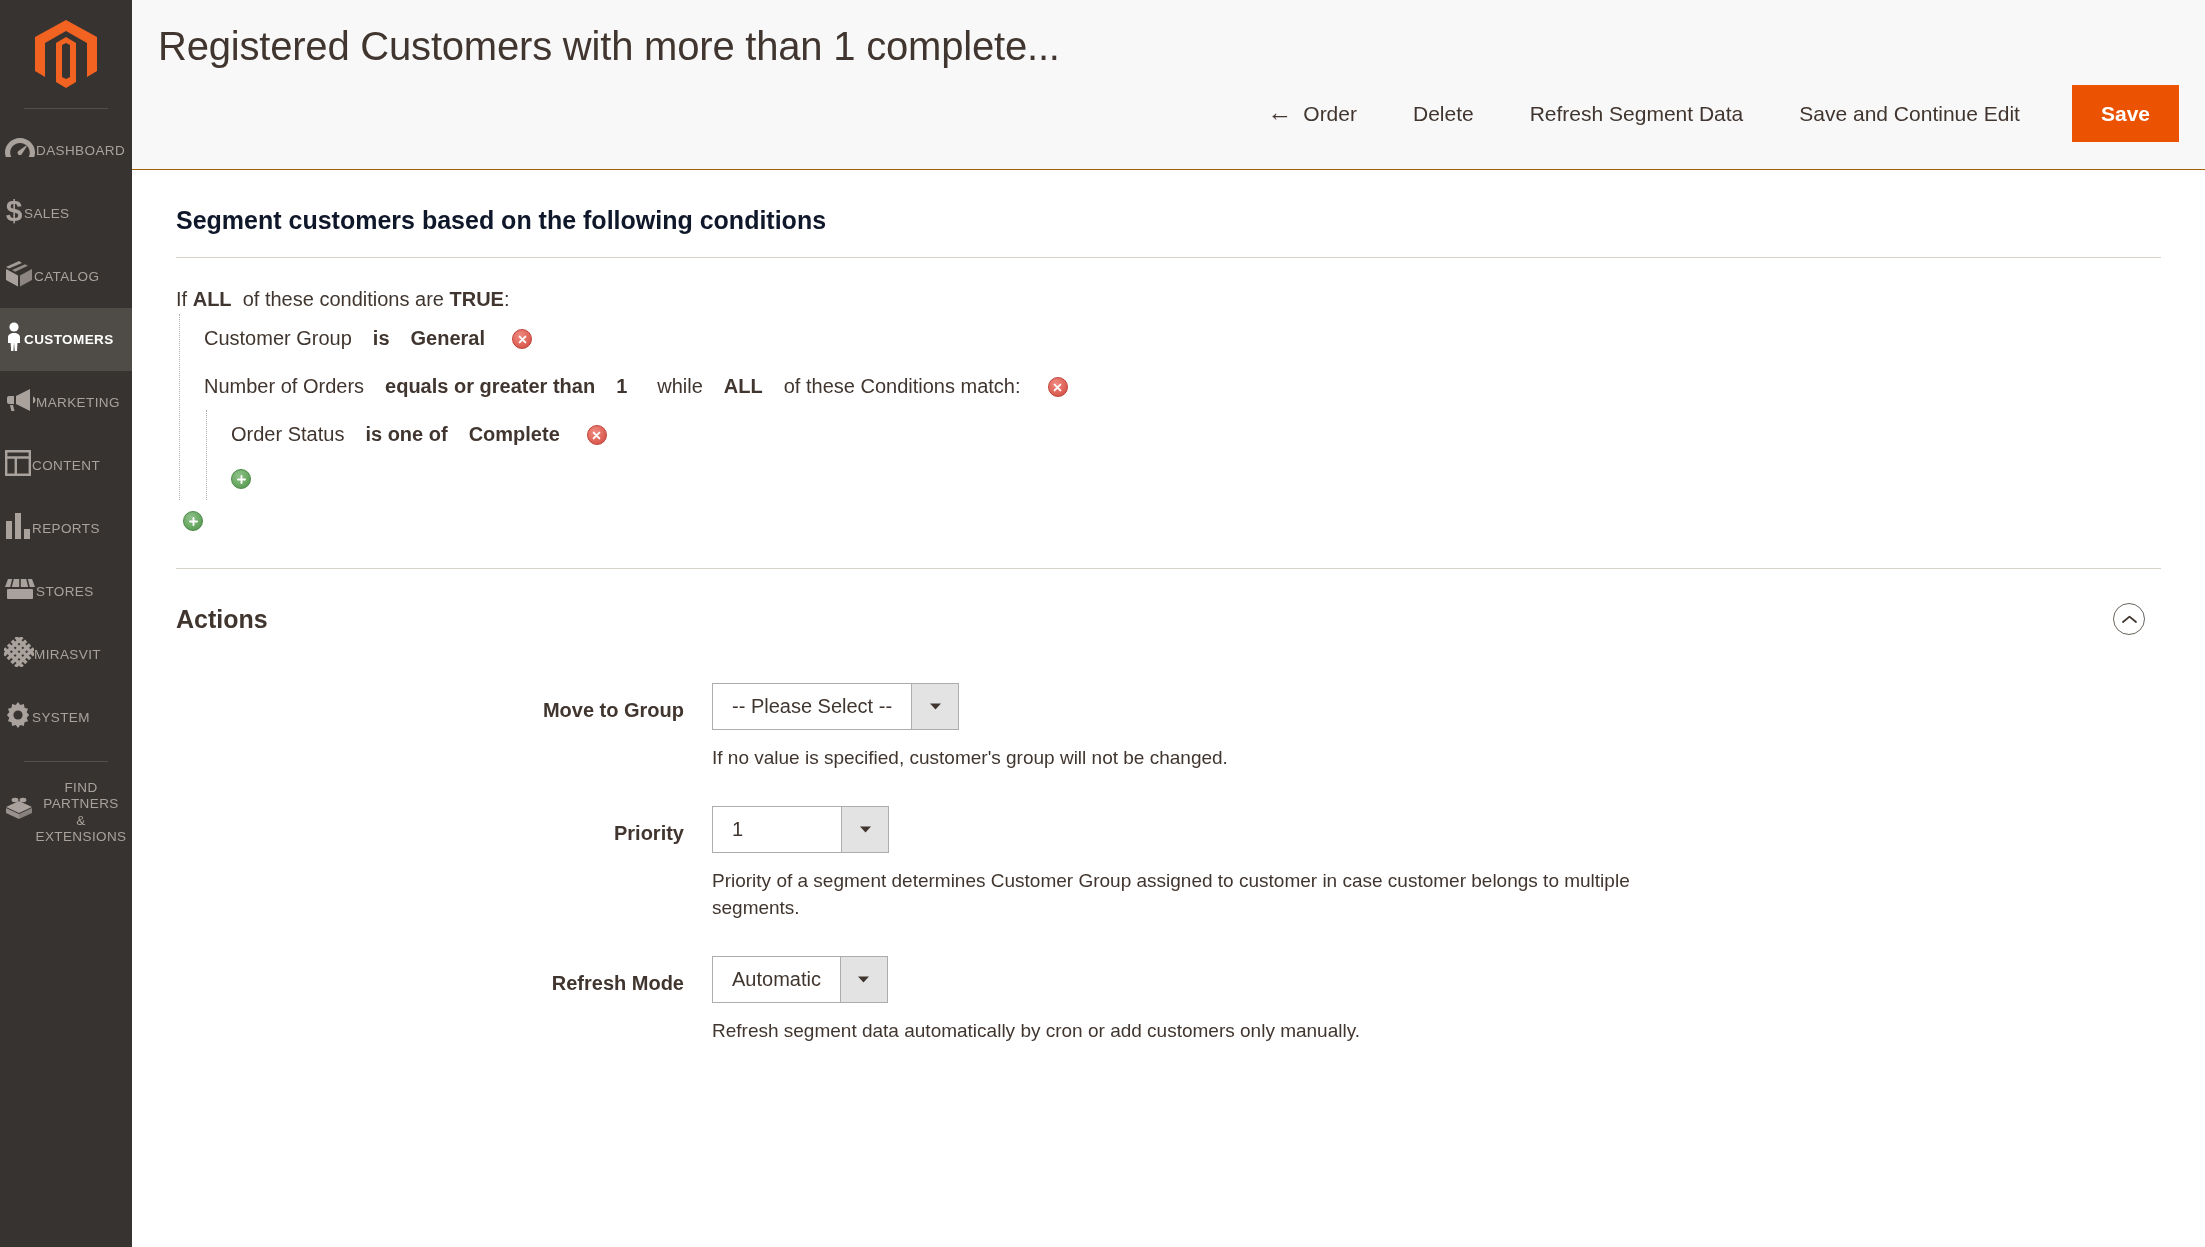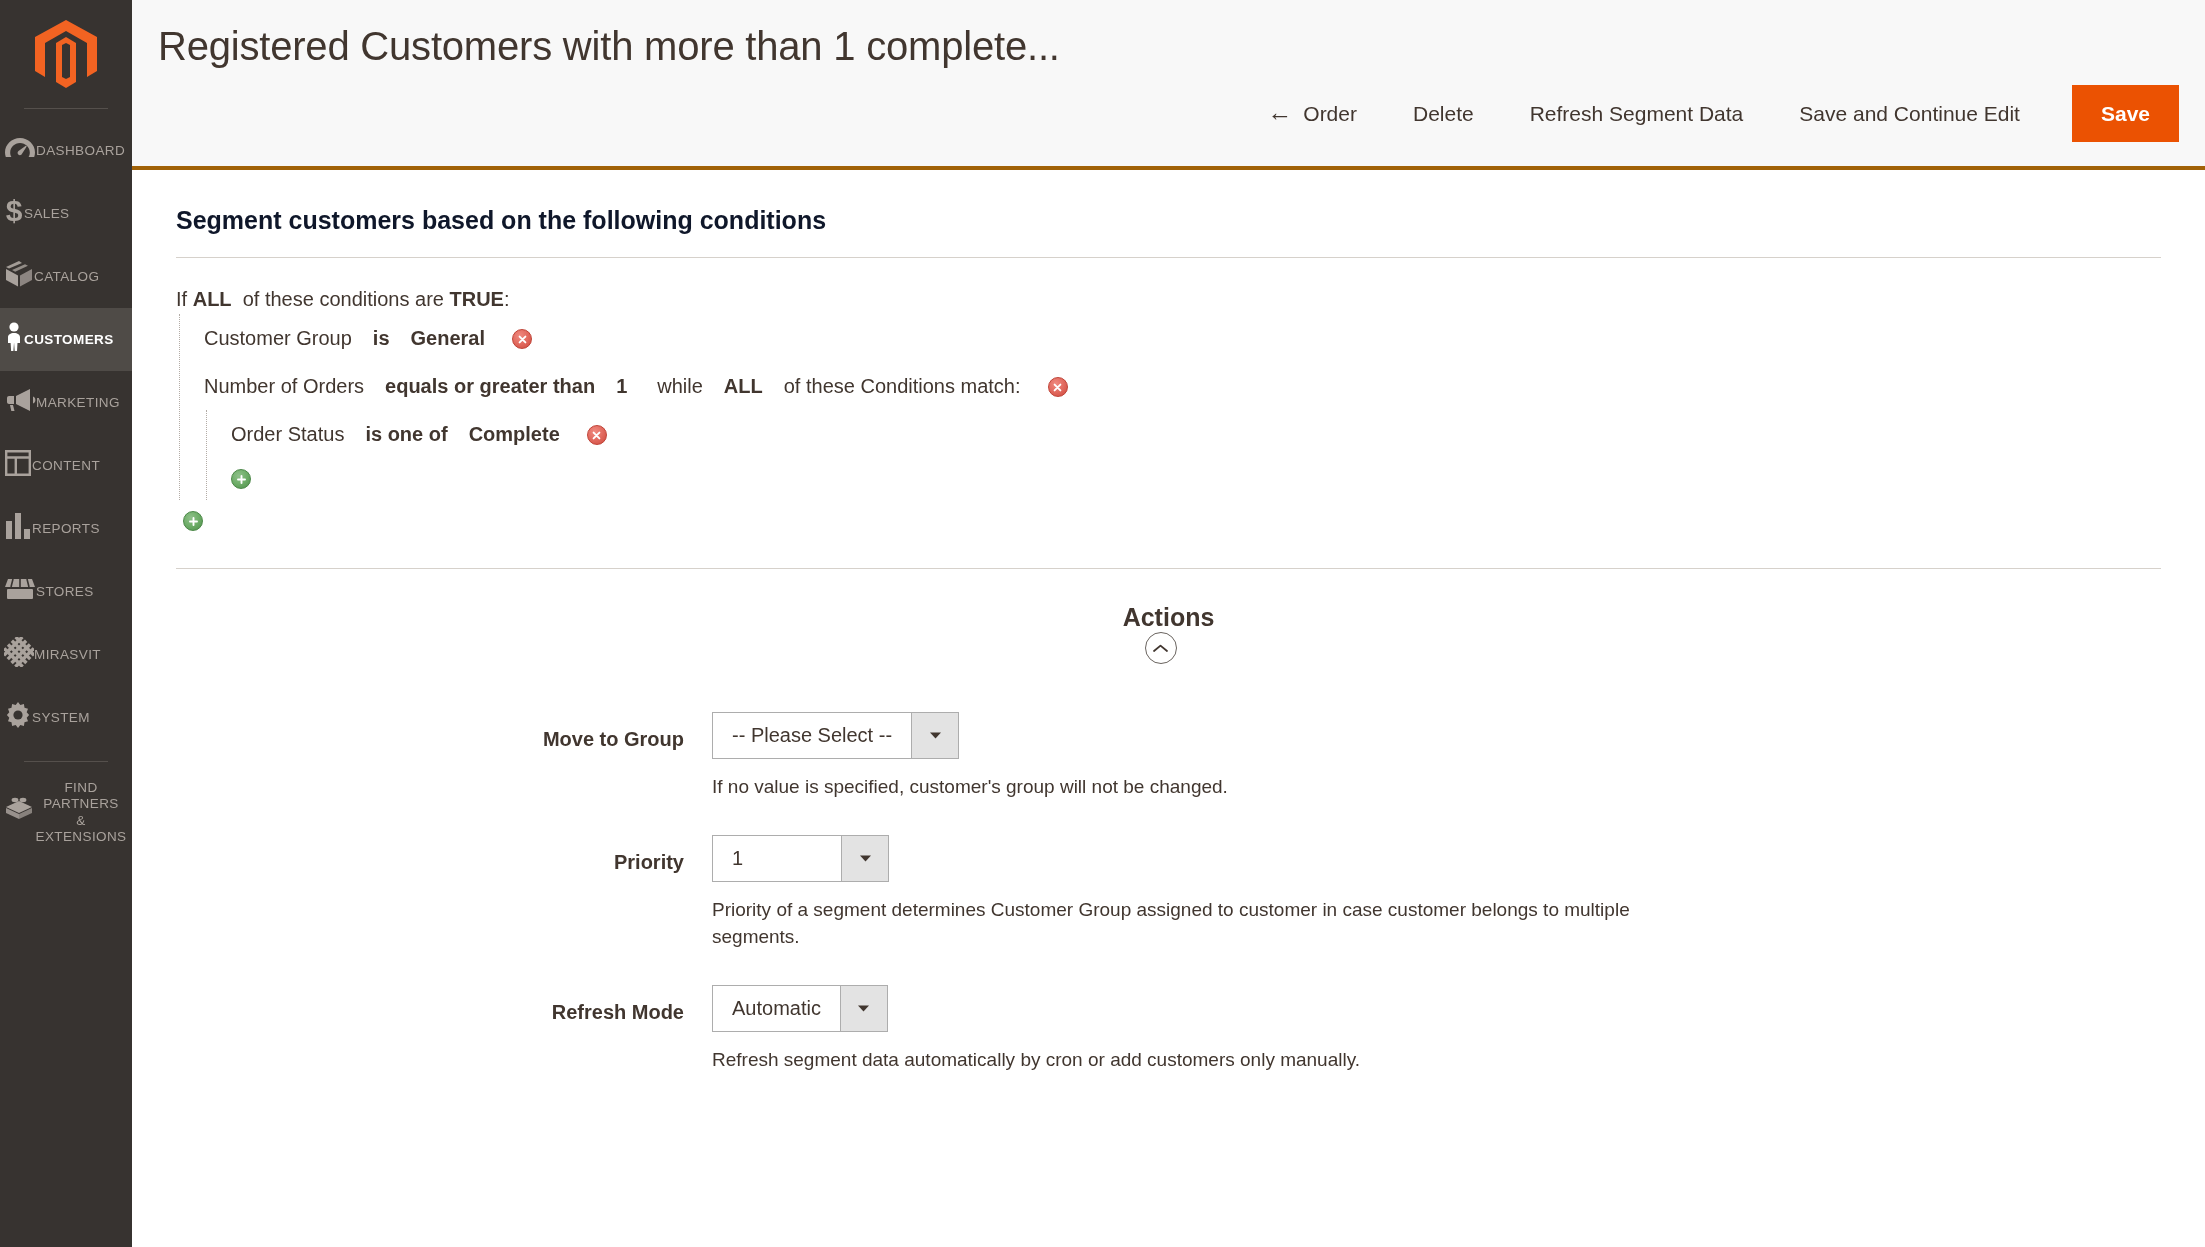--- a/index.html
+++ b/index.html
@@ -89,21 +89,21 @@
     flex: 1 1 auto;
     display: flex;
     flex-direction: column;
     background: #ffffff;
     min-width: 0;
     position: relative;
   }
 
   .page-header {
     background: #f8f8f8;
-    border-bottom: 4px solid #a16207;
+    border-bottom: 1px solid #a16207;
     padding: 0 26px 0 26px;
     height: 170px;
     position: relative;
     flex: 0 0 170px;
   }
 
   .page-title {
     font-size: 40px;
     font-weight: normal;
     color: #41362f;
@@ -262,21 +262,20 @@
     display: flex;
     align-items: center;
   }
 
   
   .actions-header {
     display: flex;
     align-items: center;
     justify-content: space-between;
     padding: 34px 0 30px 0;
-    flex-direction: column;
   }
   .actions-title {
     font-size: 25px;
     font-weight: bold;
     color: #41362f;
   }
   .collapse-toggle {
     width: 32px;
     height: 32px;
     border-radius: 50%;

